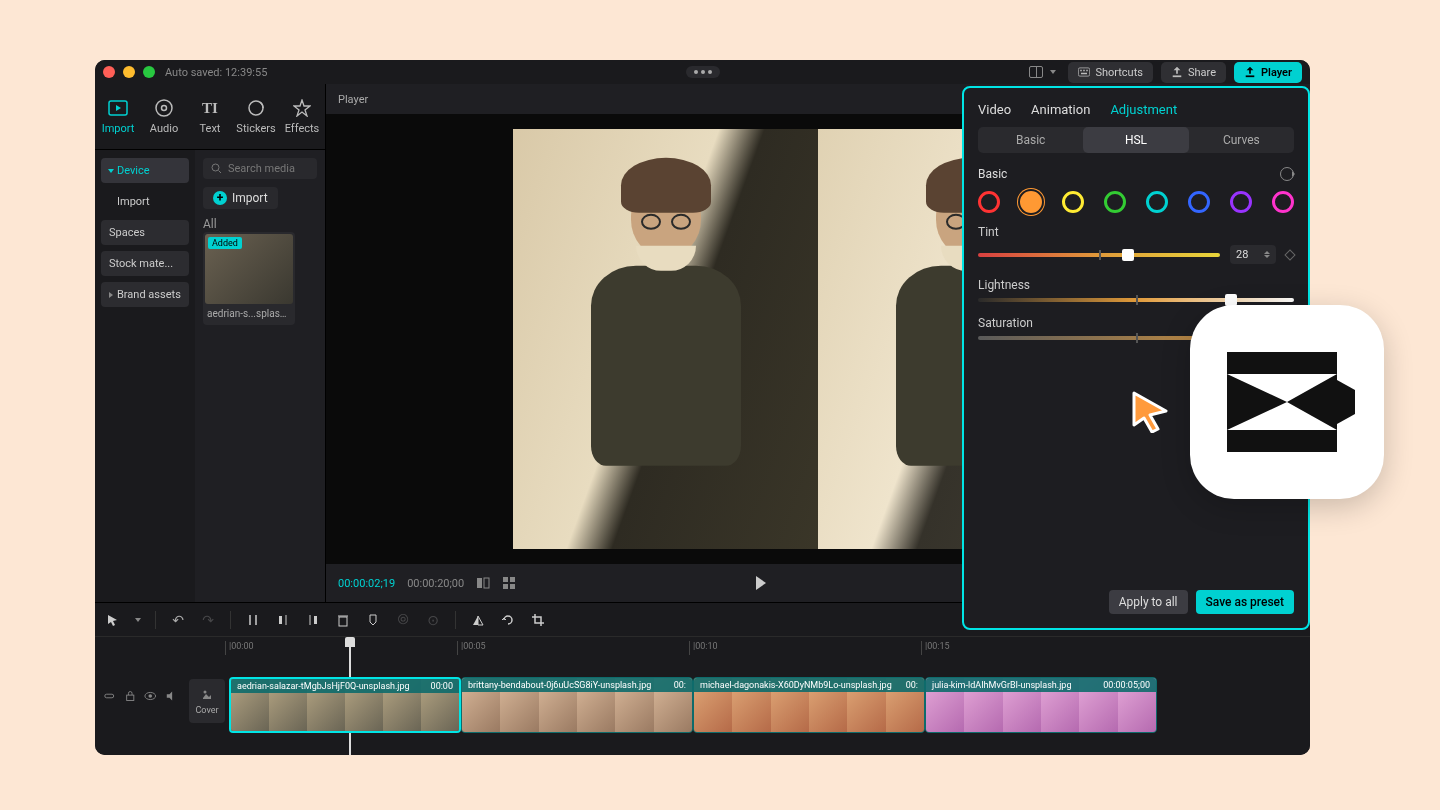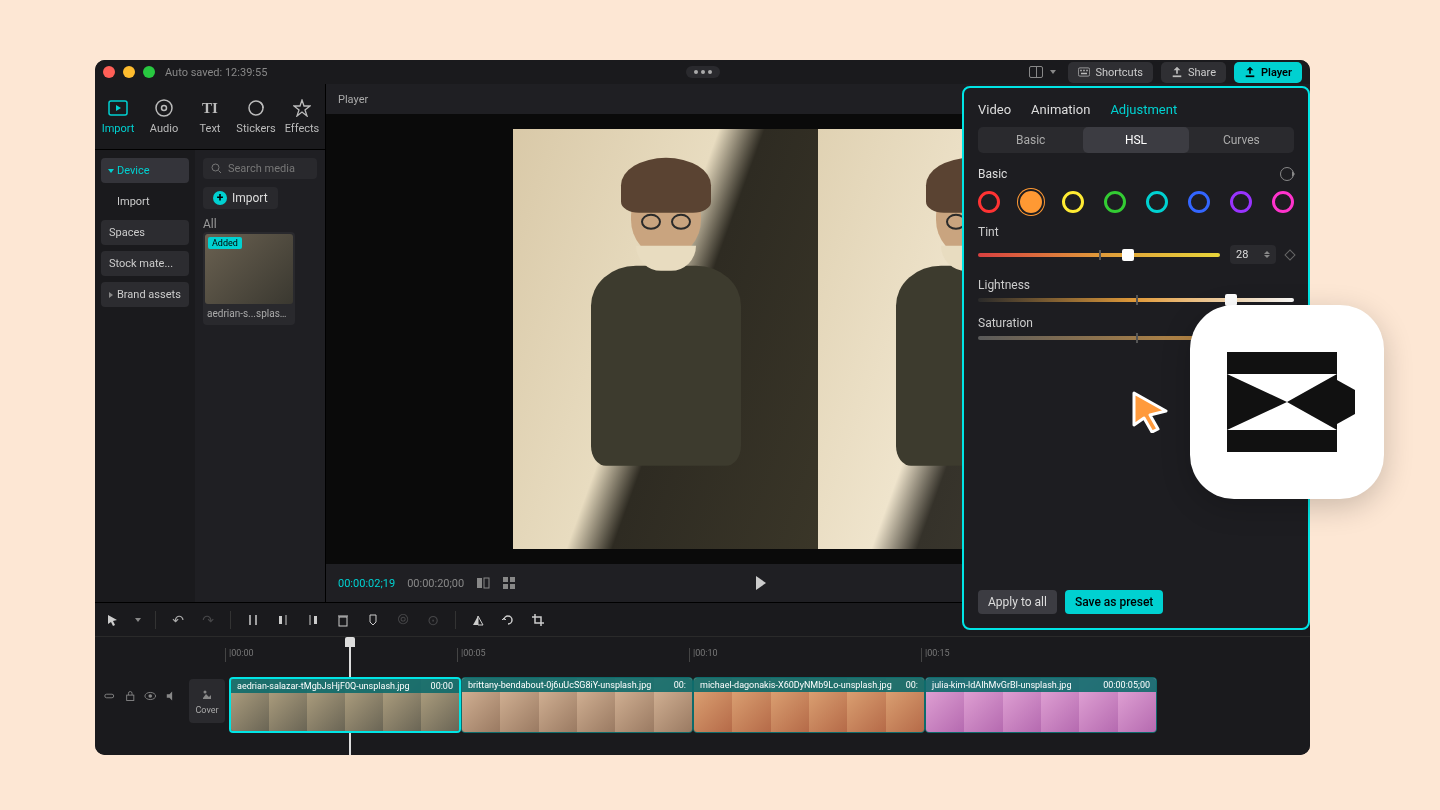--- a/index.html
+++ b/index.html
@@ -88,31 +88,31 @@
   .tick { position:absolute; top:-3px; width:2px; height:10px; background:#555;}
   .track-tint { background: linear-gradient(90deg,#d94040,#e09a3a,#e8d53a); }
   .track-sat { background: linear-gradient(90deg,#5a5a5a,#e09a3a); }
   .track-light { background: linear-gradient(90deg,#2a2a2a,#e09a3a,#fff); }
   .val-box { width: 46px; background: #2a2a2e; border-radius: 4px; padding: 3px 6px; font-size: 11px; color: #ddd; text-align: center; display:flex; align-items:center; justify-content:space-between;}
   .stepper { display:flex; flex-direction:column; gap:1px;}
   .stepper span{ width:0;height:0;border-left:3px solid transparent;border-right:3px solid transparent;}
   .stepper .up{border-bottom:3px solid #888;}
   .stepper .down{border-top:3px solid #888;}
   .diamond { width:8px; height:8px; border:1px solid #666; transform:rotate(45deg); cursor:pointer;}
-  .panel-footer { margin-top: auto; display: flex; gap: 8px; }
+  .panel-footer { margin-top: auto; display: flex; justify-content: flex-end; gap: 8px; }
   .footer-btn { font-size: 12px; padding: 5px 10px; border-radius: 4px; cursor: pointer; }
   .footer-btn.apply { background: #3c3c42; color: #ddd; }
   .footer-btn.save { background: #00d1d1; color: #000; font-weight: 500; }
   
   .timeline-area { flex: 1; background: #1a1a1d; border-top: 1px solid #000; display: flex; flex-direction: column; }
   .tl-toolbar { height: 34px; display: flex; align-items: center; padding: 0 10px; gap: 14px; color: #aaa; border-bottom: 1px solid #2a2a2a;}
   .tl-tool { width: 16px; height: 16px; display: flex; align-items: center; justify-content: center; cursor: pointer; font-size: 14px;}
   .tl-sep { width: 1px; height: 18px; background: #333; }
   .ruler { height: 22px; position: relative; margin-left: 130px;}
-  .ruler-mark { position: absolute; top: 4px; font-size: 9px; color: #777; border-left: 1px solid #444; padding-left: 3px; height: 14px; margin-top: 7px;}
+  .ruler-mark { position: absolute; top: 4px; font-size: 9px; color: #777; border-left: 1px solid #444; padding-left: 3px; height: 14px;}
   .playhead { position: absolute; top: 0; width: 10px; height: 10px; background: #ddd; border-radius: 2px 2px 0 0; }
   .playhead::after { content:''; position:absolute; left:50%; top:8px; width:2px; height:130px; background:#ddd; transform:translateX(-50%);}
   .tracks-wrap { flex:1; display:flex; padding: 18px 0 0 0;}
   .track-controls { width: 90px; display: flex; align-items: flex-start; padding: 12px 8px; gap: 8px; color:#888;}
   .tc-ic { width:14px; height:14px; cursor:pointer;}
   .cover-box { width: 36px; height: 44px; background: #2a2a2e; border-radius: 4px; display:flex; flex-direction:column; align-items:center; justify-content:center; color:#aaa; font-size:9px; cursor:pointer; margin-left:4px; margin-top:2px;}
   .cover-box svg{margin-bottom:3px;}
   .clips-row { display: flex; height: 58px; position: relative; margin-left:4px;}
   .clip { height: 56px; background: #0e6b6b; border-radius: 4px; position: relative; overflow: hidden; border: 1px solid #0e6b6b; }
   .clip.selected { border: 2px solid #00e5e5; }

